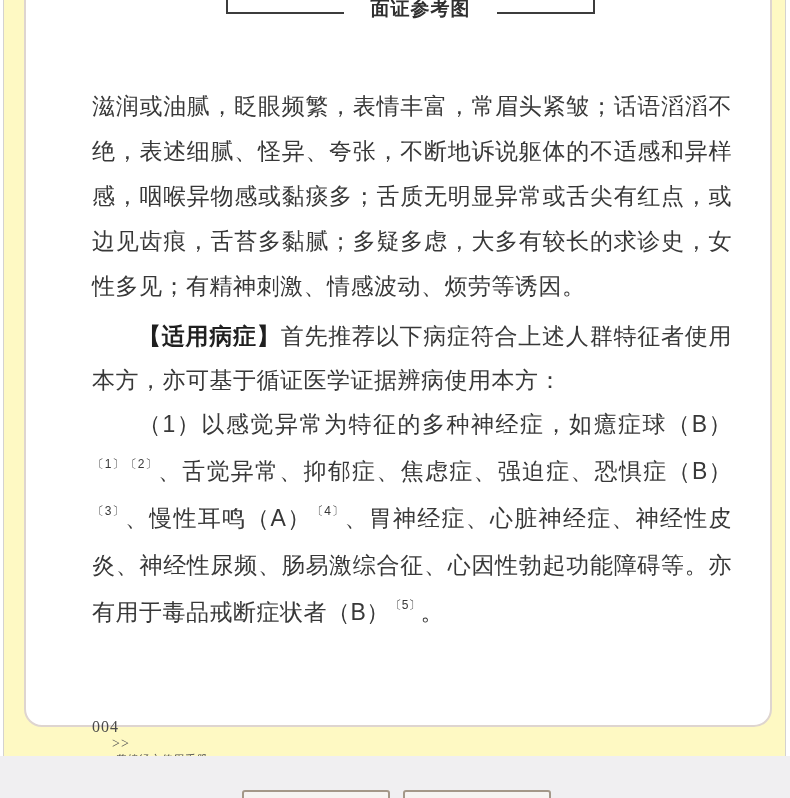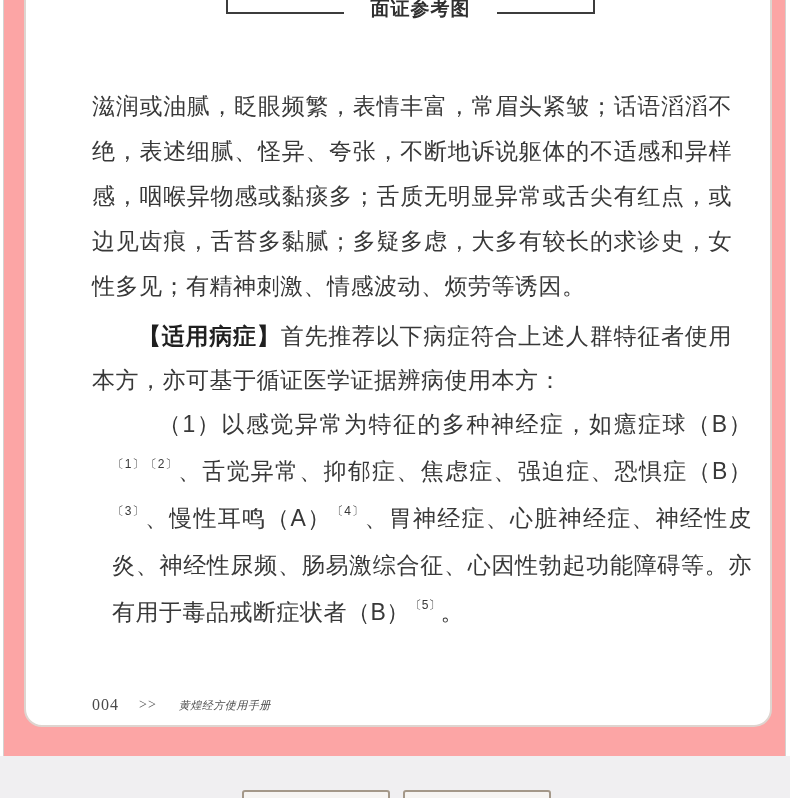--- a/index.html
+++ b/index.html
@@ -15,21 +15,21 @@
     overflow: hidden;
     background: #ffffff;
   }
   
   .reader-panel {
     position: absolute;
     left: 3px;
     top: 0;
     width: 783px;
     height: 756px;
-    background: #fca5a5;
+    background: #fef9c3;
     border-left: 1px solid #d4d2d0;
     border-right: 1px solid #d4d2d0;
     box-sizing: border-box;
   }
   
   .book-page-card {
     position: absolute;
     left: 20px;
     top: -30px;
     width: 748px;
@@ -87,39 +87,39 @@
   .para-section {
     top: 314px;
     line-height: 44px;
     text-indent: 2em;
   }
   .para-section .section-heading { font-weight: 700; color: #1f1f1f; }
   .para-indications {
     top: 401px;
     line-height: 47px;
     text-indent: 2em;
-    margin-left: 20px;
   }
   .para-indications sup {
     font-size: 12px;
     line-height: 0;
     position: relative;
     top: -2px;
     vertical-align: super;
     letter-spacing: 0;
   }
   .page-footer {
     position: absolute;
     left: 88px;
-    top: 696px;
+    top: 718px;
     display: flex;
-    align-items: center;
+    align-items: flex-start;
     color: #4a4a4a;
     font-family: "Liberation Serif", serif;
     font-style: italic;
+    flex-direction: column;
   }
   .footer-page-number {
     font-size: 16px;
     font-style: normal;
     font-family: "Liberation Serif", serif;
     letter-spacing: 1px;
   }
   .footer-separator {
     font-size: 14px;
     margin-left: 20px;

